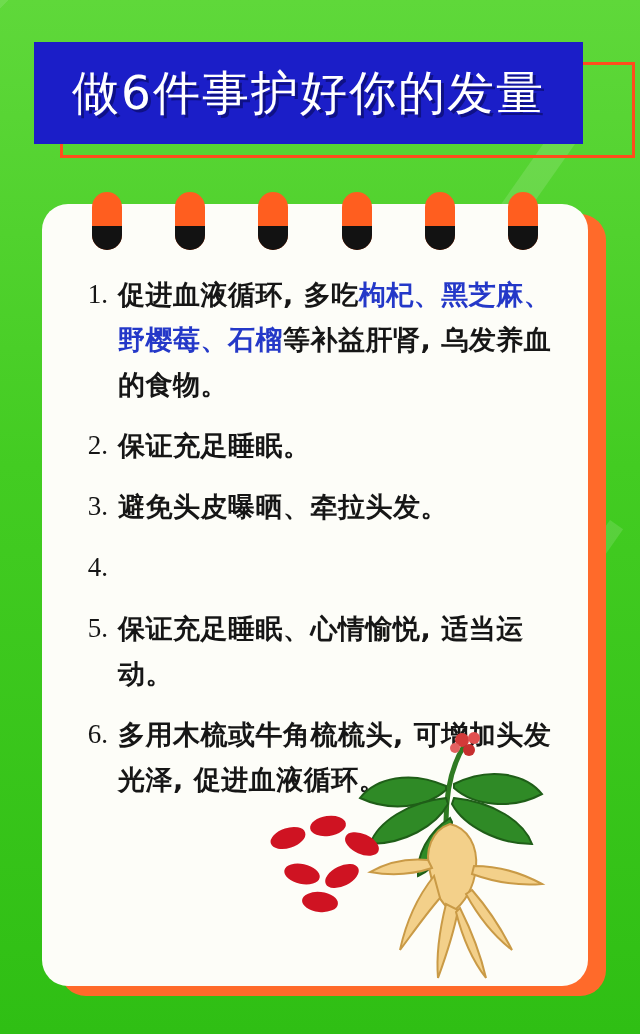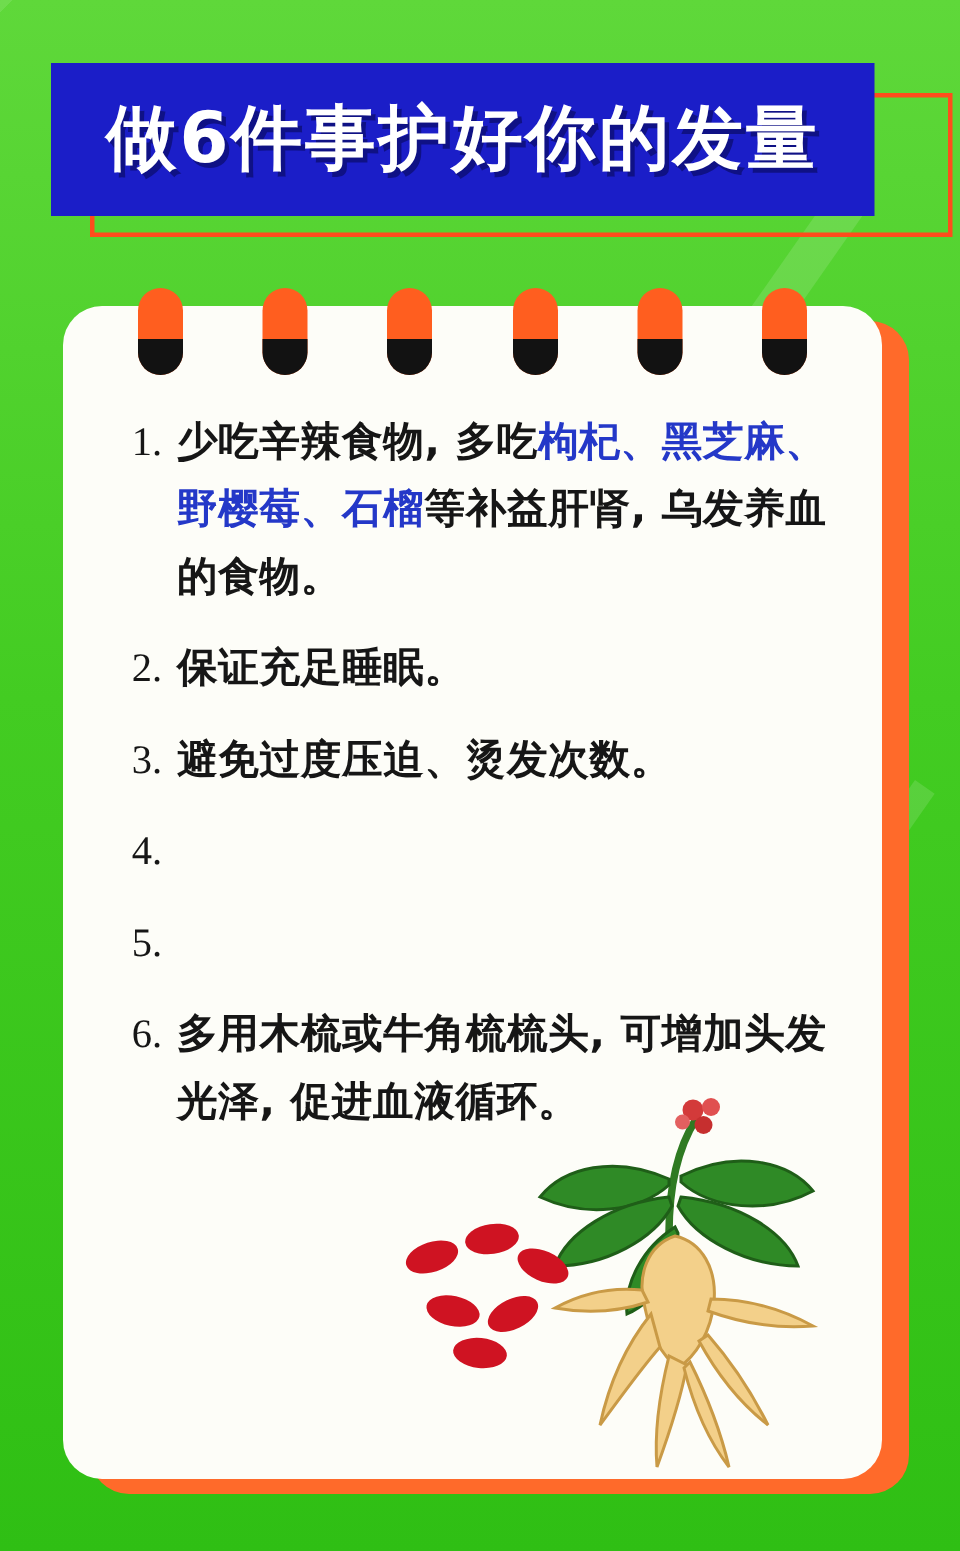--- a/index.html
+++ b/index.html
@@ -62,21 +62,21 @@
   #title-text {
     position: absolute;
     left: 0;
     top: 0;
     width: 549px;
     height: 102px;
     line-height: 102px;
     text-align: center;
     color: #ffffff;
     font-size: 47px;
-    font-weight: bold;
+    font-weight: normal;
     letter-spacing: 2px;
     font-family: "DejaVu Sans", "Liberation Sans", sans-serif;
     text-shadow: 3px 3px 0 #0f1185;
     white-space: nowrap;
   }
 
   
   #pad-shadow {
     position: absolute;
     left: 60px;
@@ -182,35 +182,36 @@
     <div id="title-accent"></div>
     <div id="title-bar"></div>
     <div id="title-text">做6件事护好你的发量</div>
   </div>
 
   <div id="pad-shadow"></div>
   <div id="pad">
     <div id="list">
         <div class="item">
           <div class="num">1.</div>
-          <div class="txt"><span>少吃辛辣食物, 多吃</span><span class="hl">枸杞、黑芝麻、野樱莓、石榴</span><span>等补益肝肾, 乌发养血的食物。</span></div>
+          <div class="txt"><span>促进血液循环, 多吃</span><span class="hl">枸杞、黑芝麻、野樱莓、石榴</span><span>等补益肝肾, 乌发养血的食物。</span></div>
         </div>
         <div class="item">
           <div class="num">2.</div>
           <div class="txt"><span>保证充足睡眠。</span></div>
         </div>
         <div class="item">
           <div class="num">3.</div>
-          <div class="txt"><span>避免过度压迫、烫发次数。</span></div>
+          <div class="txt"><span>避免头皮曝晒、牵拉头发。</span></div>
         </div>
         <div class="item">
           <div class="num">4.</div>
         </div>
         <div class="item">
           <div class="num">5.</div>
+          <div class="txt"><span>保证充足睡眠、心情愉悦, 适当运动。</span></div>
         </div>
         <div class="item">
           <div class="num">6.</div>
           <div class="txt"><span>多用木梳或牛角梳梳头, 可增加头发光泽, 促进血液循环。</span></div>
         </div>
       </div>
 
     <svg id="ginseng" viewBox="0 0 330 260">
 
       <path d="M196 96 C196 60 204 36 214 20" stroke="#2f7a22" stroke-width="5" fill="none"></path>

